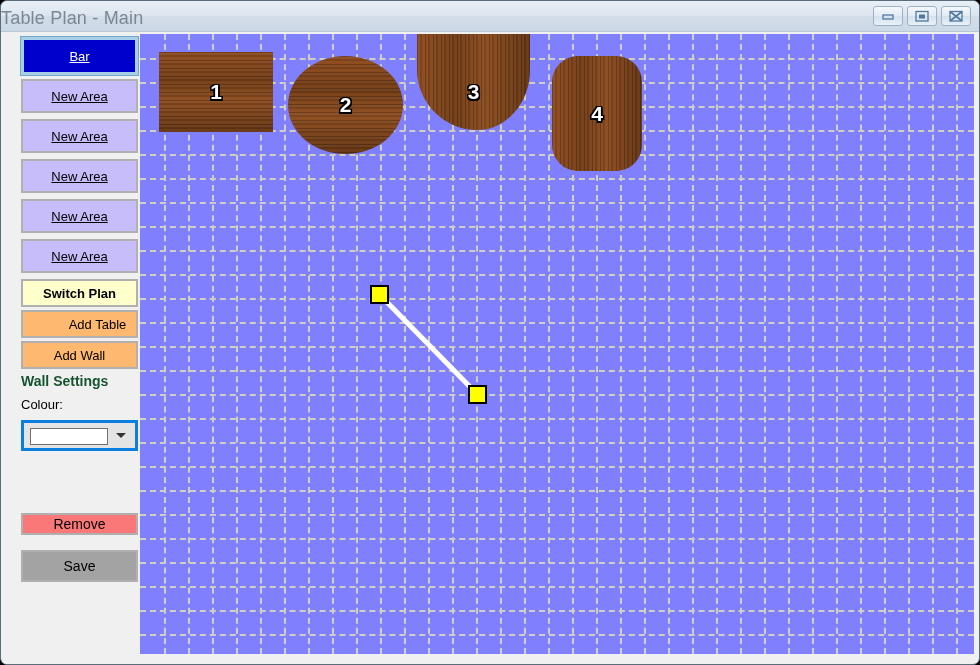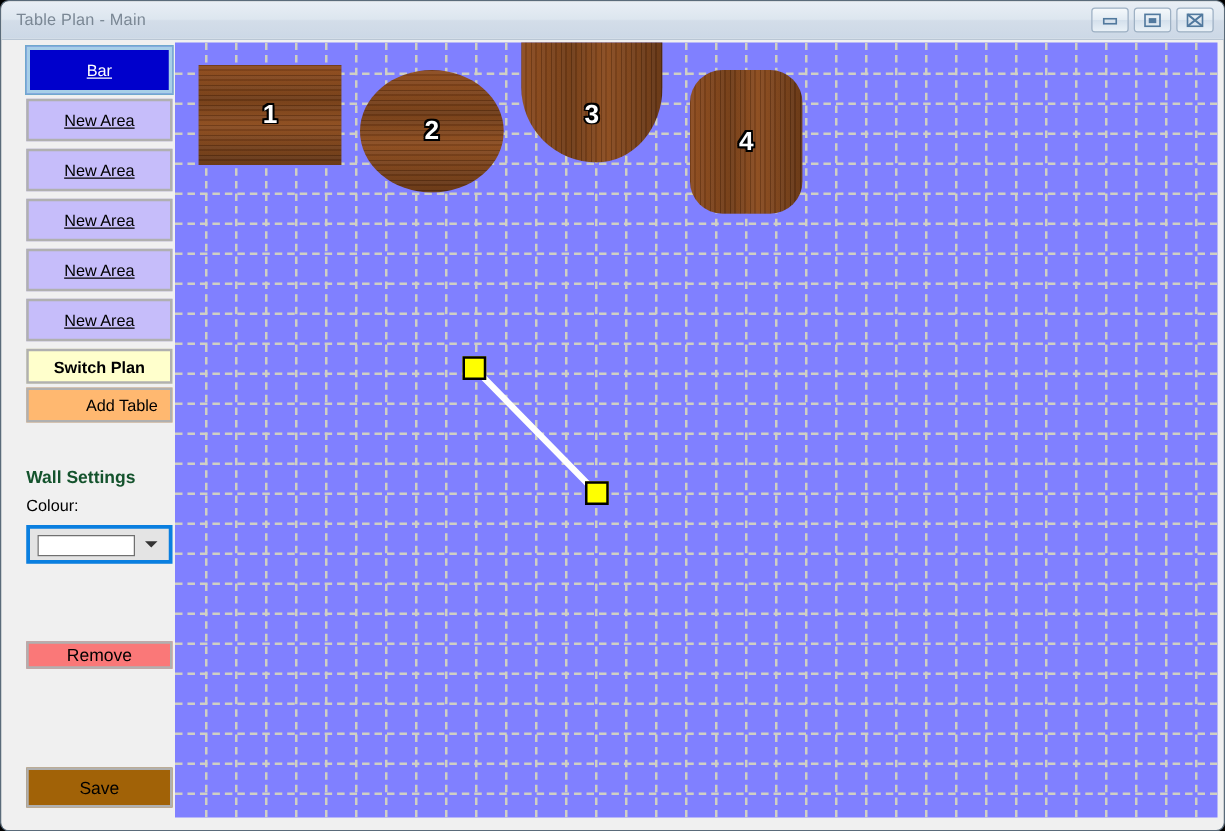--- a/index.html
+++ b/index.html
@@ -32,22 +32,22 @@
     left: 0; top: 0;
     width: 980px; height: 31px;
     box-sizing: border-box;
     background: linear-gradient(to bottom, #e8eef5 0%, #dde6ef 48%, #d3dde9 52%, #ccd8e6 100%);
     border-bottom: 1px solid #b9c6d4;
     border-top-left-radius: 7px;
     border-top-right-radius: 7px;
   }
   #title-text {
     position: absolute;
-    left: 12px; top: 7px;
-    font-size: 13px;
+    left: 0; top: 7px;
+    font-size: 18px;
     color: #7a8794;
     letter-spacing: 0.2px;
     white-space: nowrap;
   }
   .winbtn {
     position: absolute;
     top: 5px;
     width: 30px; height: 20px;
     box-sizing: border-box;
     border: 1px solid #9eb1c4;
@@ -156,22 +156,22 @@
     border-top: 5px solid #333;
   }
 
   #btn-remove {
     top: 481px; height: 22px;
     background: #fa7878;
     border: 2px solid #b0b0b0;
     font-size: 14px;
   }
   #btn-save {
-    top: 582px; height: 32px;
-    background: #a16207;
+    top: 518px; height: 32px;
+    background: #a3a3a3;
     border: 2px solid #b0b0b0;
     font-size: 14px;
   }
   #btn-close-panel {
     top: 586px; height: 32px;
     background: #fac8c8;
     border: 2px solid #b0b0b0;
     font-size: 14px;
   }
 
@@ -319,20 +319,23 @@
     </div>
     <div class="sbtn area-btn" id="area-5">
       <span>New Area</span>
     </div>
 
     <div class="sbtn" id="btn-switch-plan">
       <span>Switch Plan</span>
     </div>
     <div class="sbtn" id="btn-add-table">
       <span>Add Table</span>
+    </div>
+    <div class="sbtn" id="btn-add-wall">
+      <span>Add Wall</span>
     </div>
 
     <div id="wall-settings-label">Wall Settings</div>
     <div id="colour-label">Colour:</div>
 
     <div id="colour-combo">
       <div id="colour-swatch" style="background: rgb(255, 255, 255);"></div>
       <div id="colour-arrow"></div>
     </div>
 

